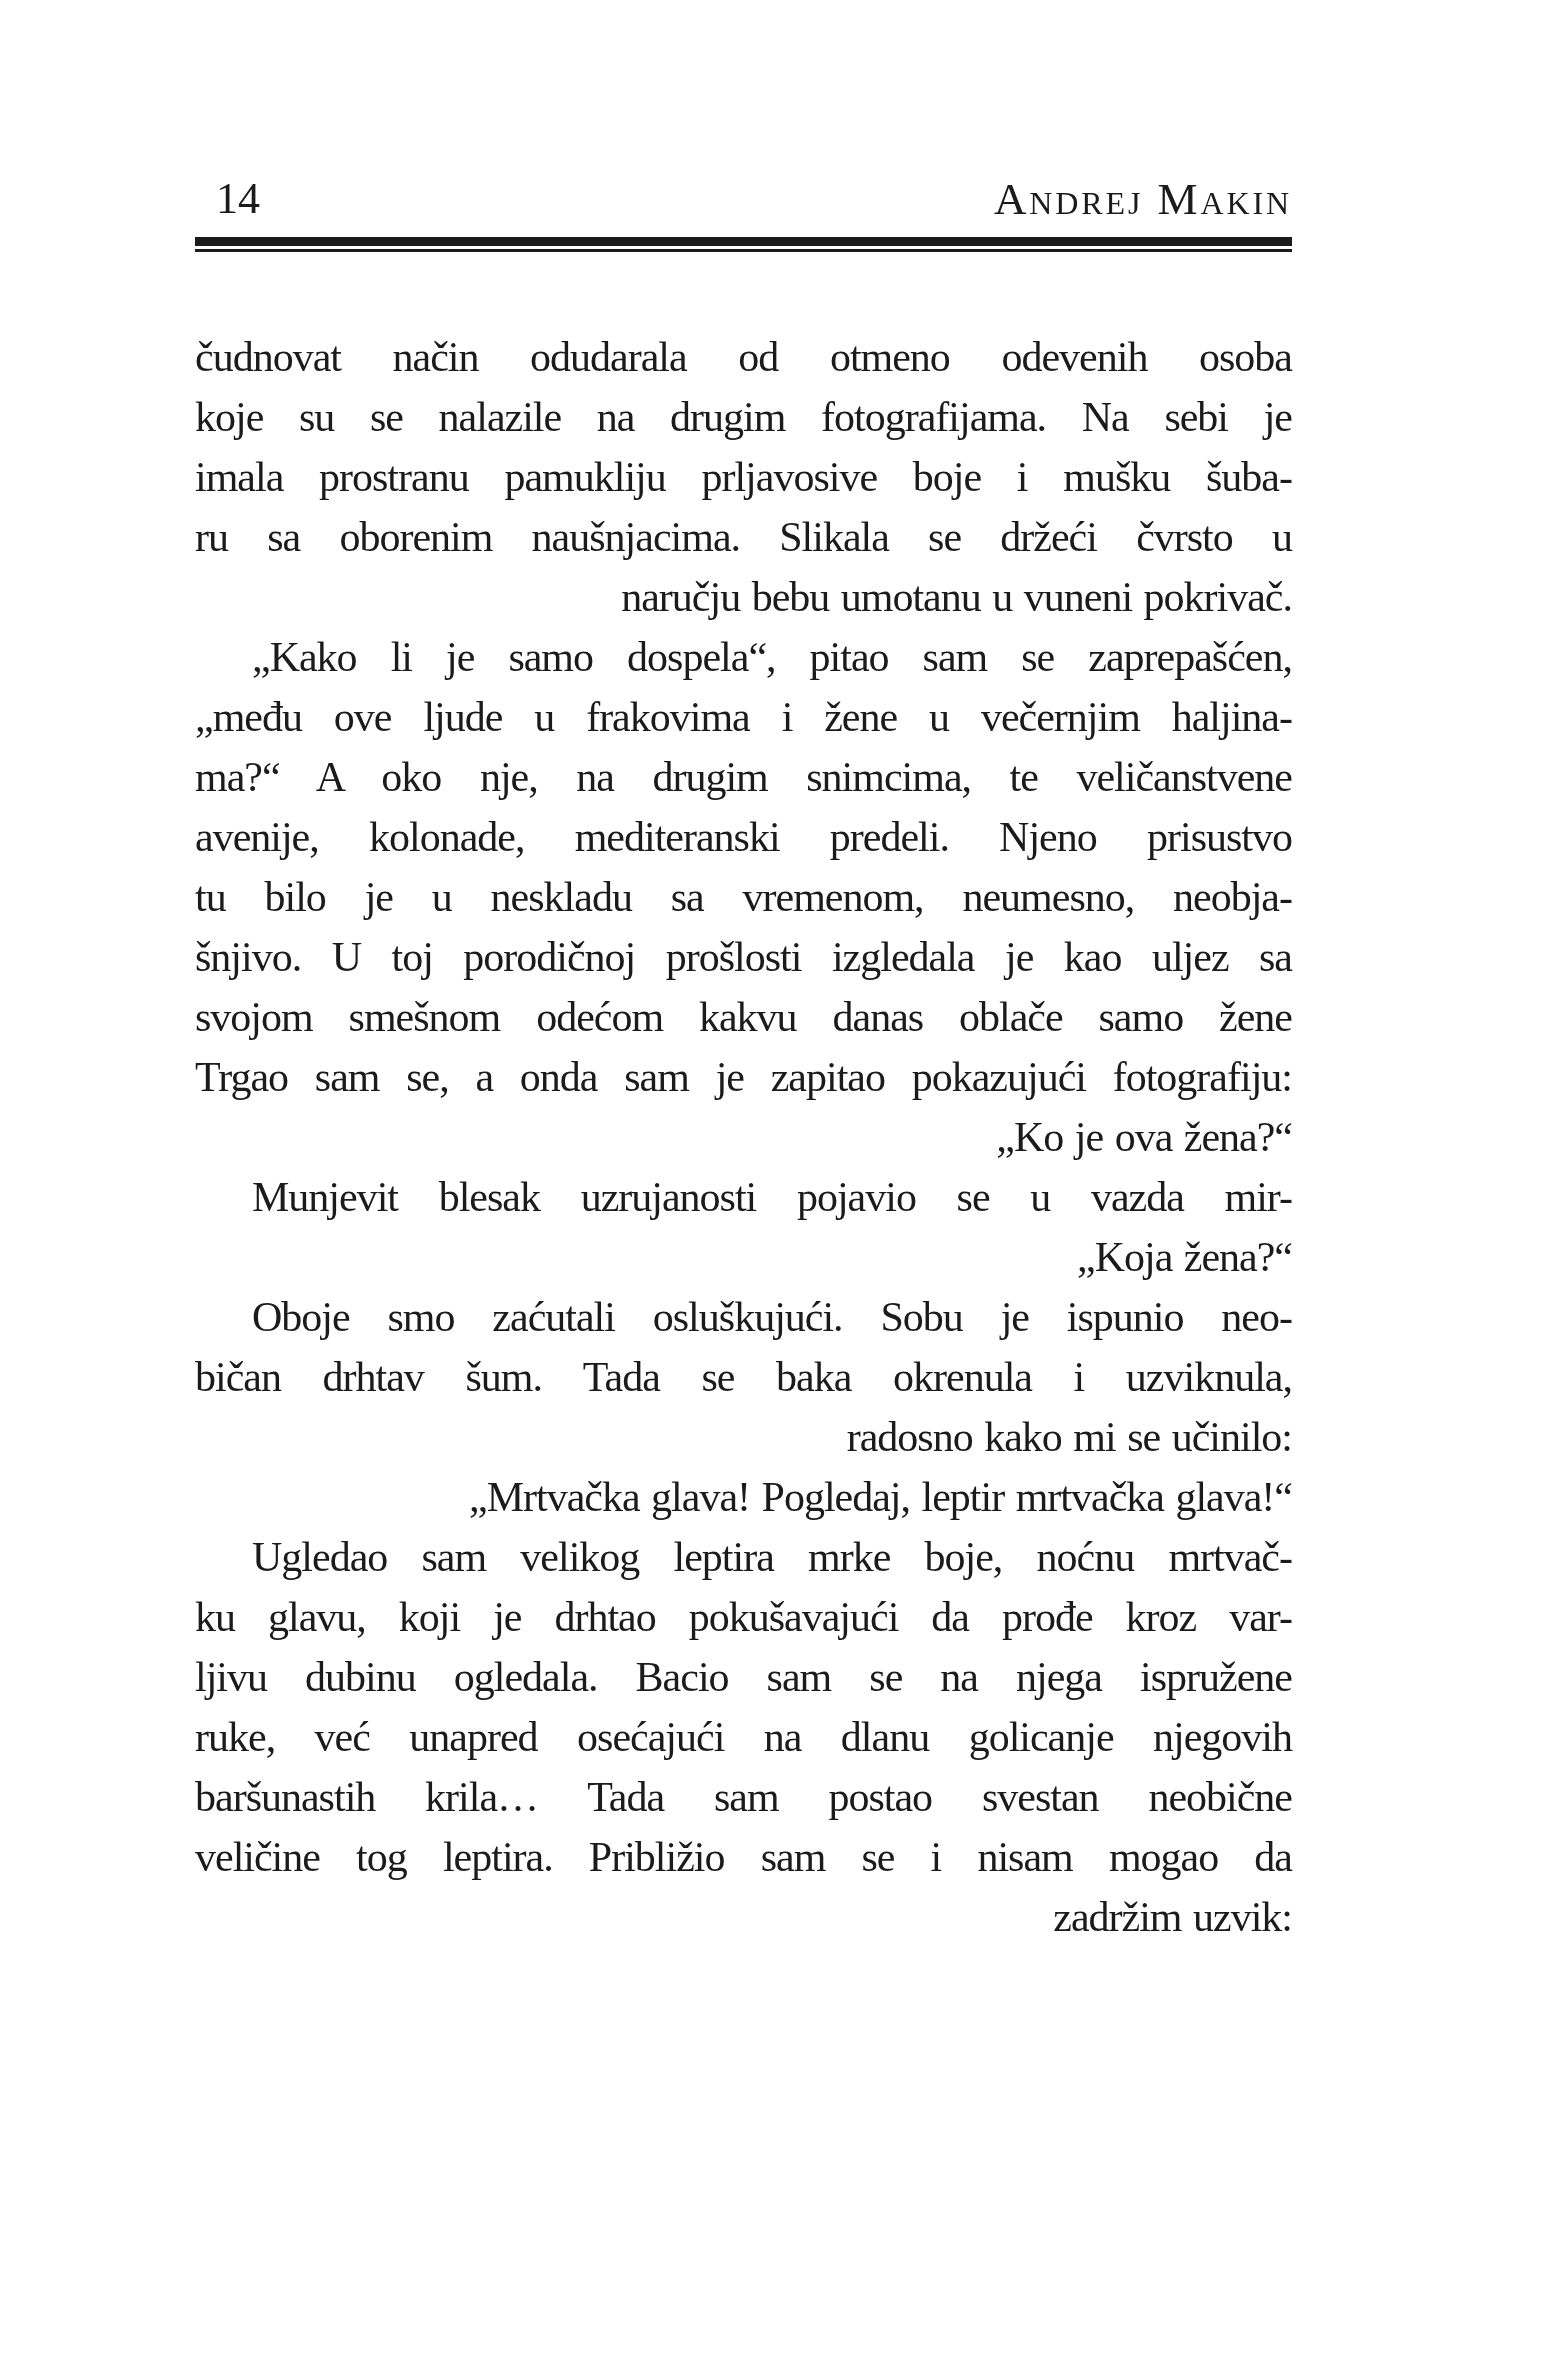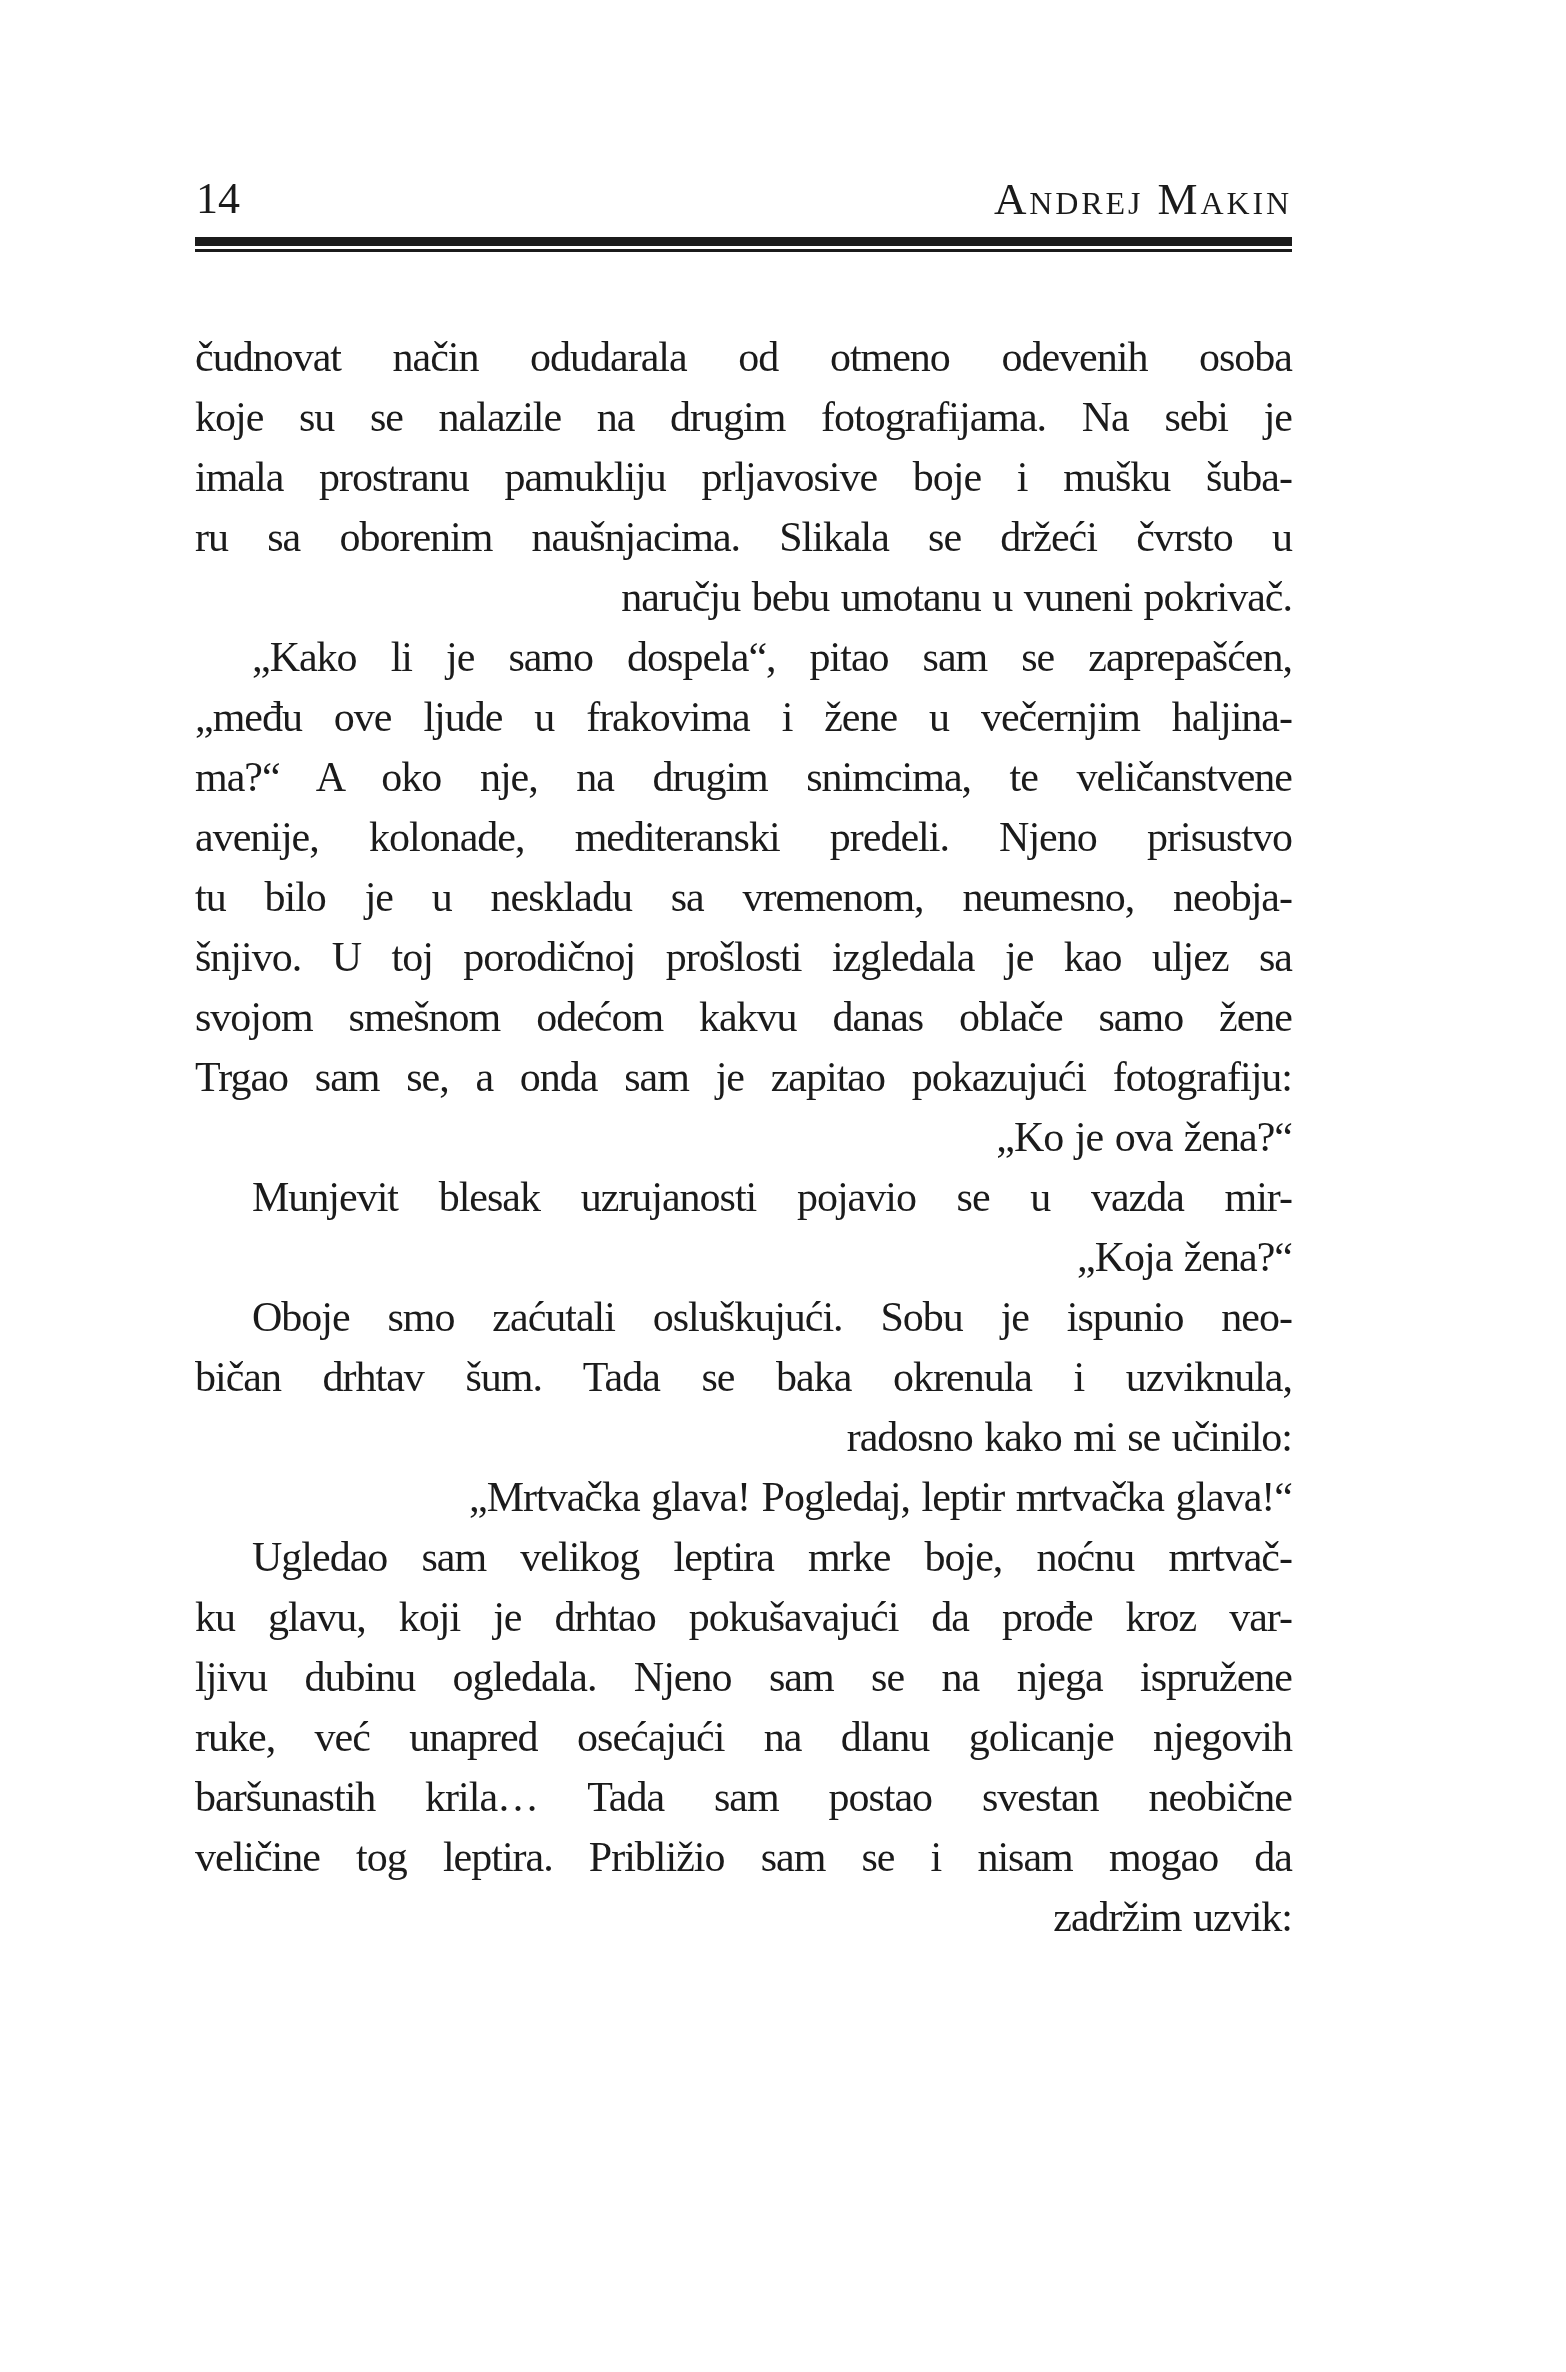--- a/index.html
+++ b/index.html
@@ -5,21 +5,21 @@
   html, body { margin: 0; padding: 0; }
   body {
     width: 1566px; height: 2373px;
     background: #ffffff;
     position: relative;
     font-family: "Liberation Serif", "DejaVu Serif", serif;
     color: #1b1b1b;
     overflow: hidden;
   }
   .page-number {
-    position: absolute; left: 196px; top: 177px;
+    position: absolute; left: 216px; top: 177px;
     font-size: 44px; line-height: 44px;
     white-space: nowrap;
   }
   .running-head {
     position: absolute; left: 195px; top: 177px; width: 1097px;
     text-align: right;
     font-size: 45px; line-height: 45px;
     font-variant: small-caps;
     letter-spacing: 2.9px;
     white-space: nowrap;
@@ -77,19 +77,19 @@
     <div class="bl jz">Trgao sam se, a onda sam je zapitao pokazujući fotografiju:</div>
     <div class="bl ind">„Ko je ova žena?“</div>
     <div class="bl jz ind">Munjevit blesak uzrujanosti pojavio se u vazda mir-</div>
     <div class="bl ind">„Koja žena?“</div>
     <div class="bl jz ind">Oboje smo zaćutali osluškujući. Sobu je ispunio neo-</div>
     <div class="bl jz">bičan drhtav šum. Tada se baka okrenula i uzviknula,</div>
     <div class="bl">radosno kako mi se učinilo:</div>
     <div class="bl ind">„Mrtvačka glava! Pogledaj, leptir mrtvačka glava!“</div>
     <div class="bl jz ind">Ugledao sam velikog leptira mrke boje, noćnu mrtvač-</div>
     <div class="bl jz">ku glavu, koji je drhtao pokušavajući da prođe kroz var-</div>
-    <div class="bl jz">ljivu dubinu ogledala. Njeno sam se na njega ispružene</div>
+    <div class="bl jz">ljivu dubinu ogledala. Bacio sam se na njega ispružene</div>
     <div class="bl jz">ruke, već unapred osećajući na dlanu golicanje njegovih</div>
     <div class="bl jz">baršunastih krila… Tada sam postao svestan neobične</div>
     <div class="bl jz">veličine tog leptira. Približio sam se i nisam mogao da</div>
     <div class="bl">zadržim uzvik:</div>
   </div>
 
 
 </body></html>

